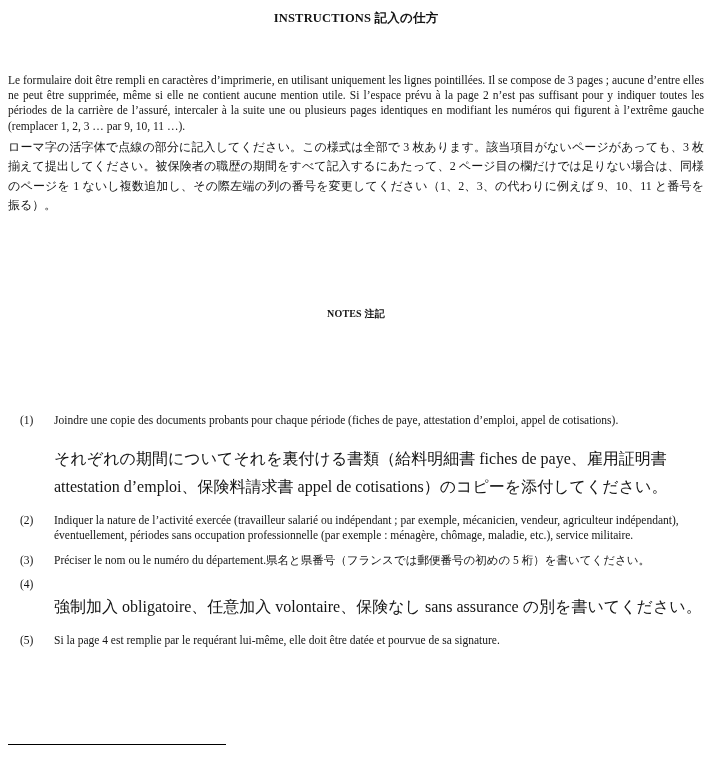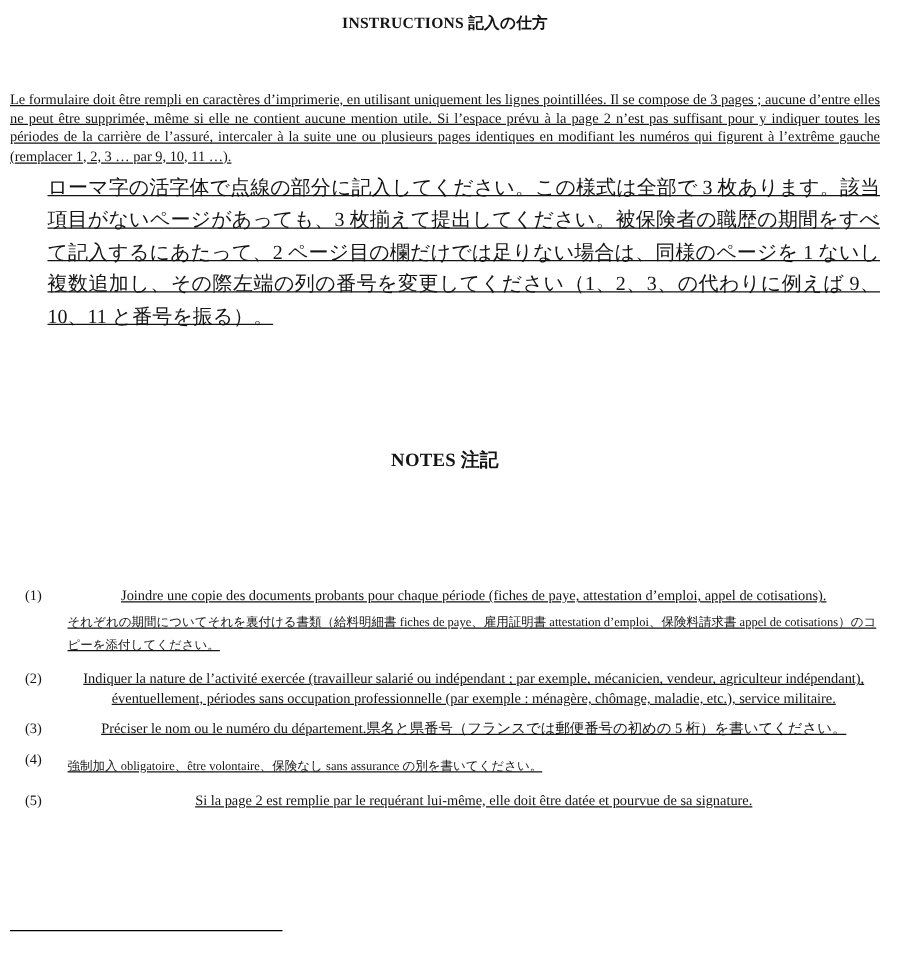--- a/index.html
+++ b/index.html
@@ -19,37 +19,36 @@
     overflow: hidden;
     background: #ffffff;
   }
   .title {
     text-align: center;
     font-weight: bold;
     font-size: 12.5px;
     margin-top: 2px;
     letter-spacing: 0.2px;
   }
-  p { margin: 0; text-decoration: underline; }
+  p { margin: 0; }
   .intro-fr {
     margin-top: 46px;
     line-height: 1.32;
     text-align: justify;
   }
   .intro-ja {
     margin-top: 4px;
-    font-size: 16px;
+    font-size: 12px;
     line-height: 1.62;
     text-align: justify;
-    margin-left: 30px;
   }
   .notes-title {
     text-align: center;
     font-weight: bold;
-    font-size: 15px;
+    font-size: 10px;
     margin-top: 92px;
     letter-spacing: 0.2px;
   }
   .notes {
     margin-top: 92px;
   }
   .note {
     display: flex;
     align-items: flex-start;
     margin-bottom: 9px;
@@ -59,26 +58,26 @@
     padding-left: 12px;
     box-sizing: border-box;
     line-height: 1.35;
   }
   .note .body {
     flex: 1 1 auto;
     min-width: 0;
   }
   .note .fr {
     line-height: 1.35;
-    text-align: center;
+    text-align: left;
   }
   .note .ja {
-    font-size: 10px;
+    font-size: 16px;
     line-height: 1.78;
-    margin-top: 4px;
+    margin-top: 16px;
     margin-bottom: 2px;
     text-align: left;
   }
   .footnote-rule {
     position: absolute;
     left: 8px;
     bottom: 20px;
     width: 218px;
     border-top: 1px solid #000;
     height: 0;
@@ -117,28 +116,28 @@
     <div class="note">
       <div class="num">(3)</div>
       <div class="body">
         <p class="fr">Préciser le nom ou le numéro du département.県名と県番号（フランスでは郵便番号の初めの 5 桁）を書いてください。</p>
       </div>
     </div>
 
     <div class="note">
       <div class="num">(4)</div>
       <div class="body">
-        <p class="ja">強制加入 obligatoire、être volontaire、保険なし sans assurance の別を書いてください。</p>
+        <p class="ja">強制加入 obligatoire、任意加入 volontaire、保険なし sans assurance の別を書いてください。</p>
       </div>
     </div>
 
     <div class="note">
       <div class="num">(5)</div>
       <div class="body">
-        <p class="fr">Si la page 2 est remplie par le requérant lui-même, elle doit être datée et pourvue de sa signature.</p>
+        <p class="fr">Si la page 4 est remplie par le requérant lui-même, elle doit être datée et pourvue de sa signature.</p>
       </div>
     </div>
 
   </div>
 
   <div class="footnote-rule"></div>
 
 </div>
 
 </body></html>

